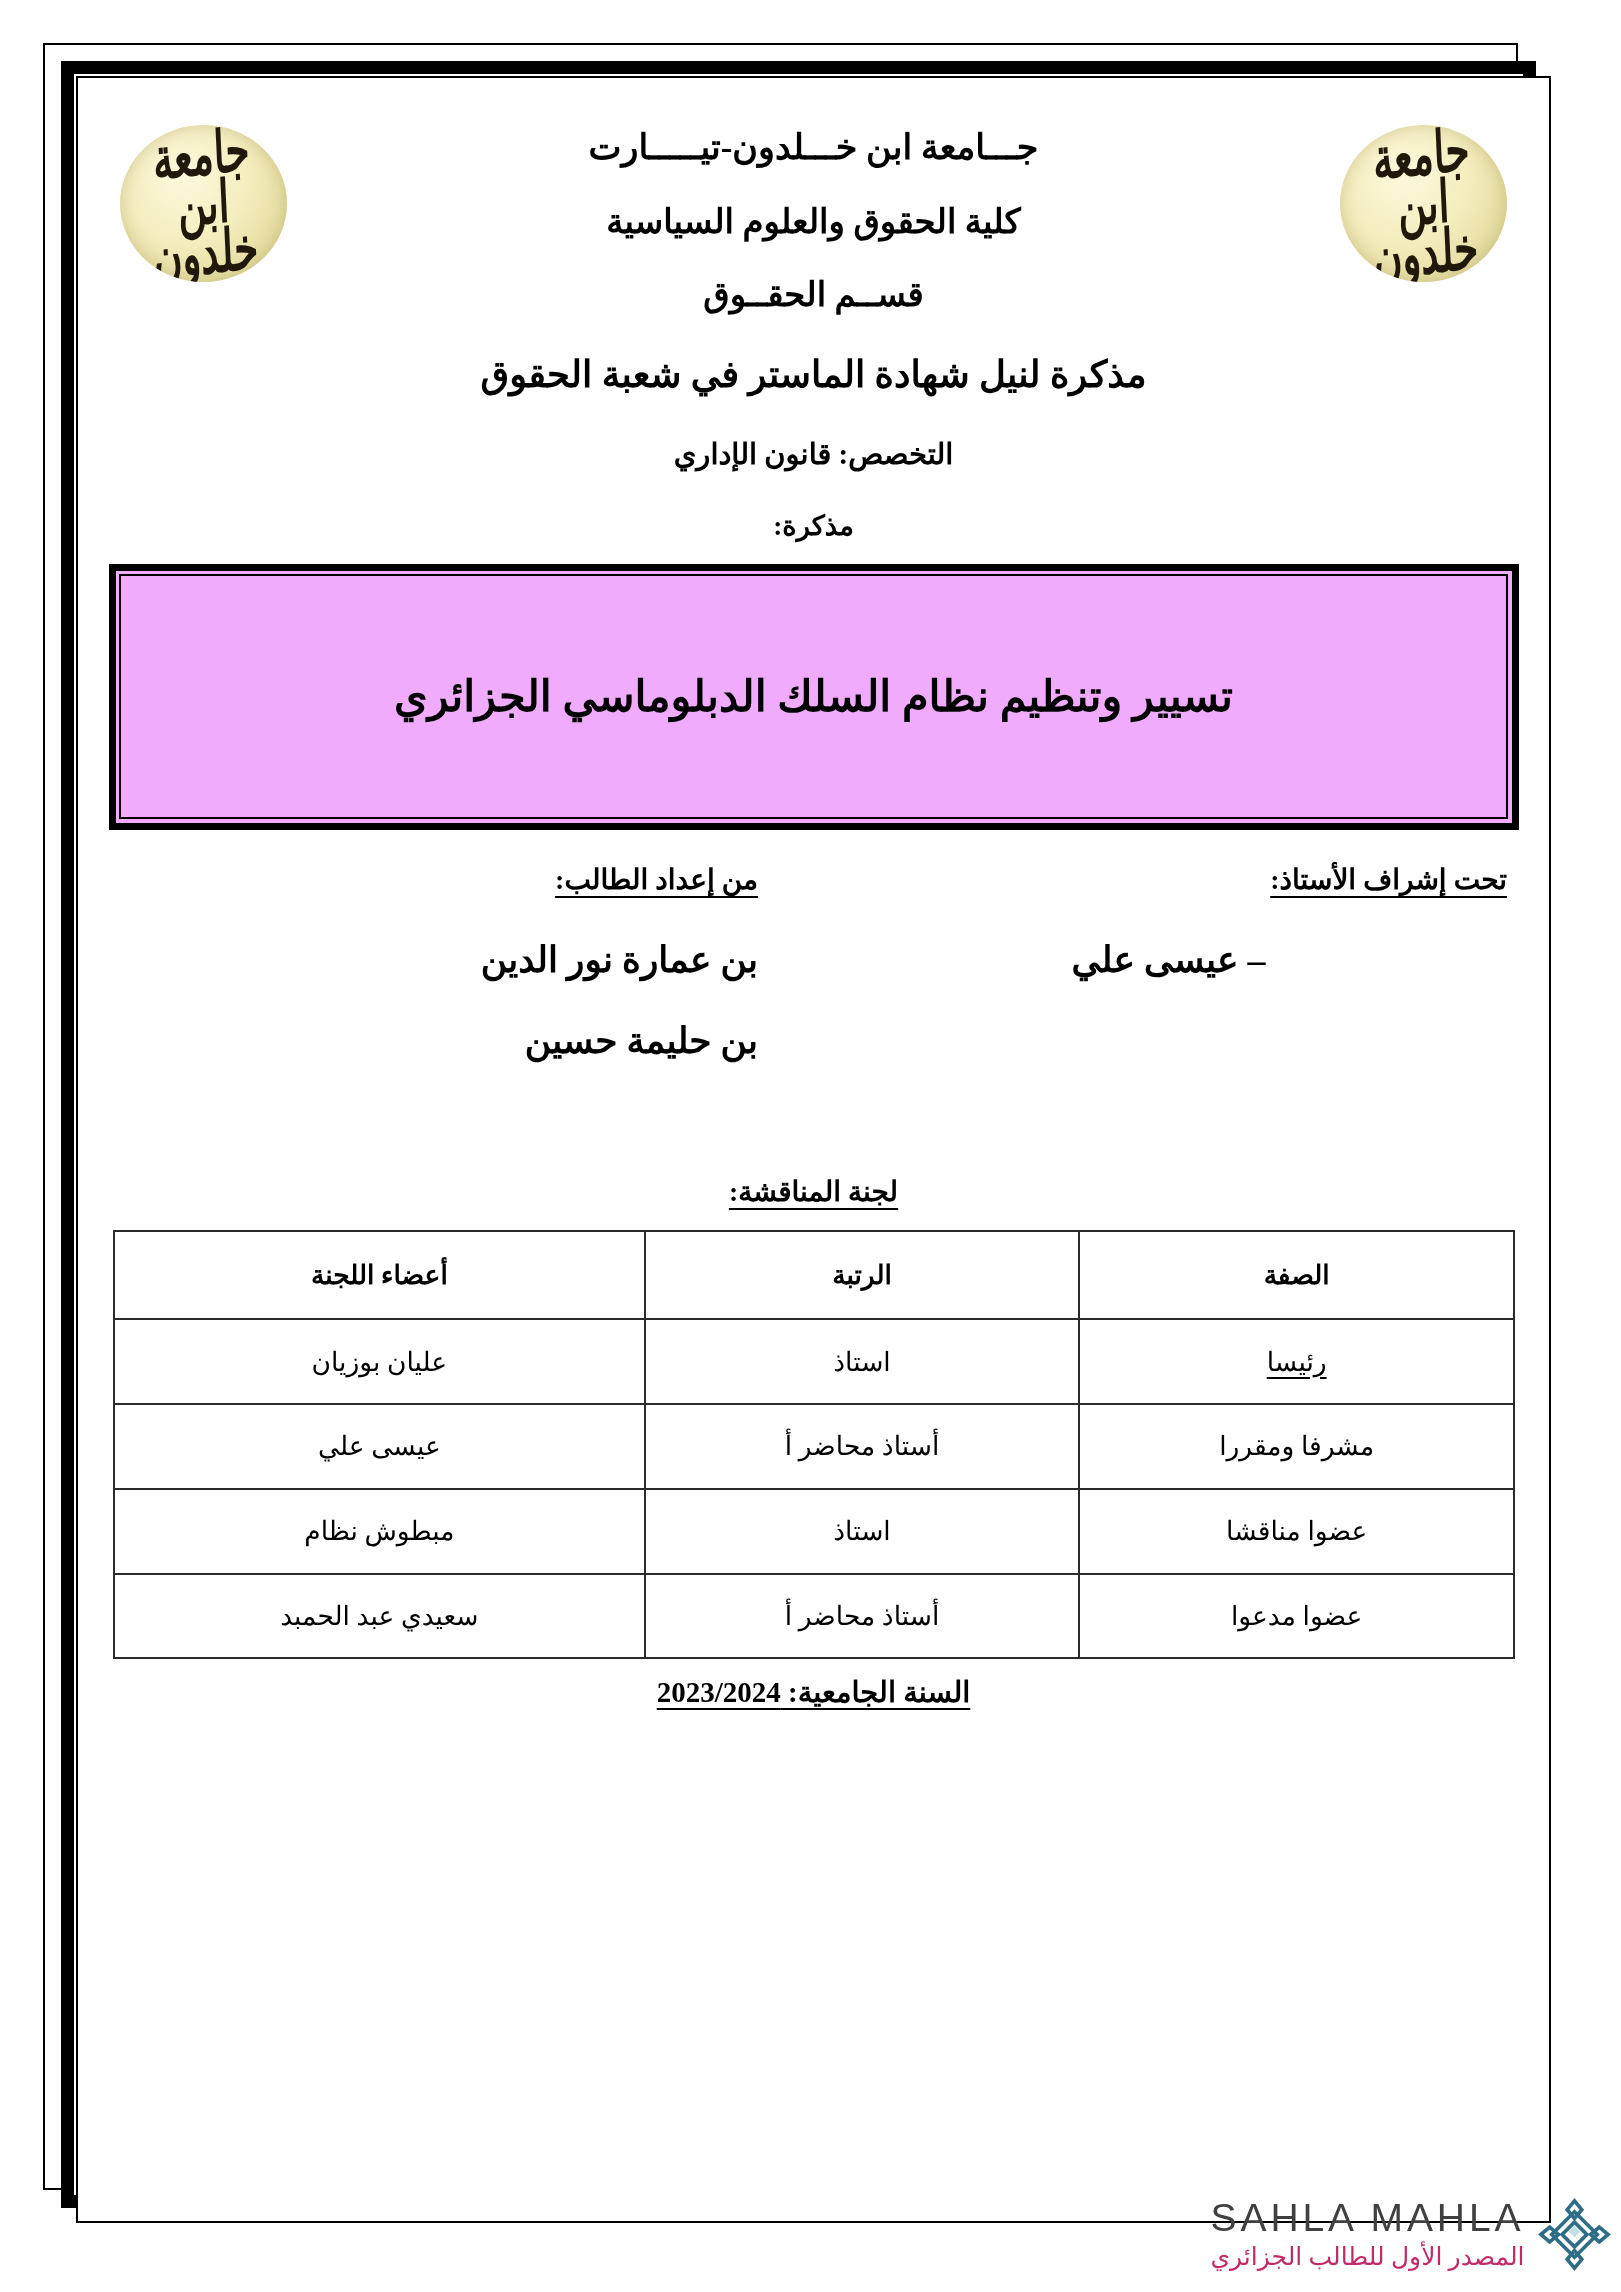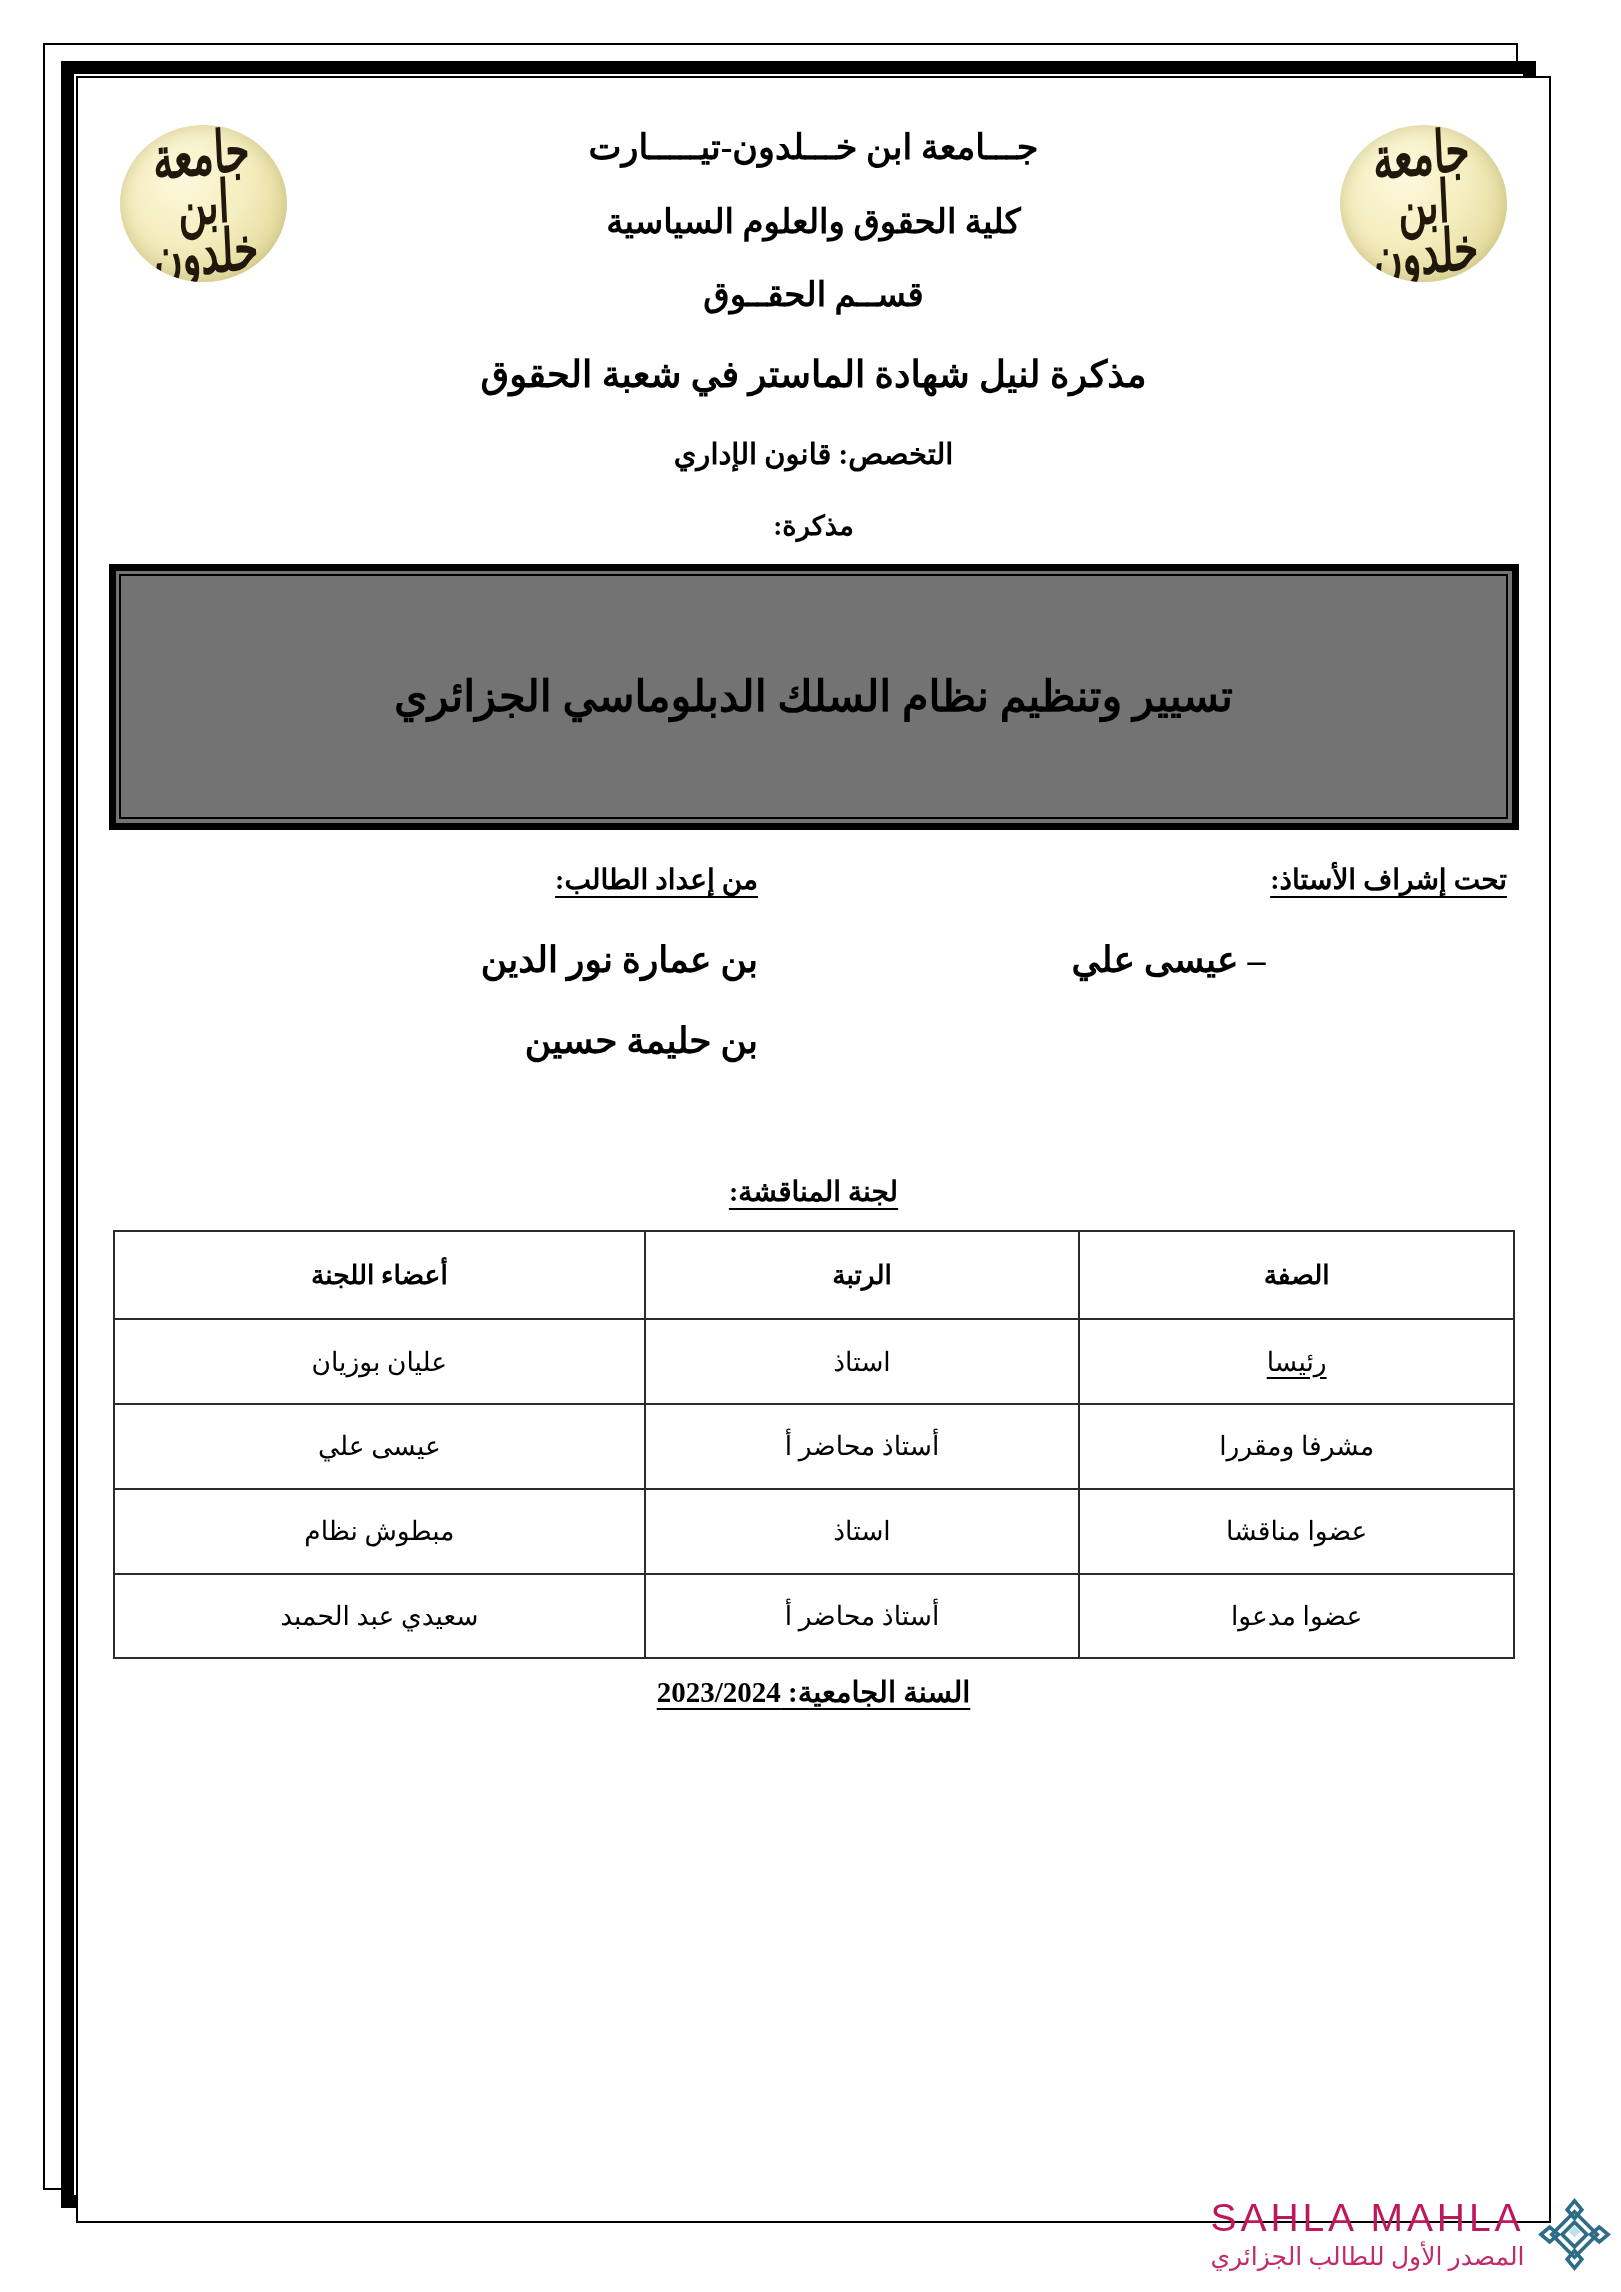--- a/index.html
+++ b/index.html
@@ -107,21 +107,21 @@
   .h-line.l3 { font-size: 34px; margin-bottom: 39px; }
   .h-line.l4 { font-size: 37px; margin-bottom: 41px; }
   .h-line.l5 { font-size: 29px; margin-bottom: 39px; }
   .h-line.l6 { font-size: 27.4px; margin-bottom: 21.6px; }
 
   
   .title-box-outer {
     margin: 0 25.5px;
     border: 7.8px solid #000;
     padding: 3.9px;
-    background: #737373;
+    background: #f0abfc;
   }
   .title-box-inner {
     border: 2.9px solid #000;
     height: 245px;
     display: flex;
     align-items: center;
     justify-content: center;
     padding: 0 29px;
     box-sizing: border-box;
   }
@@ -212,21 +212,21 @@
     align-items: center;
     gap: 13.7px;
     z-index: 40;
     direction: ltr;
   }
   .wm-text { text-align: center; }
   .wm-main {
     font-family: "Liberation Sans", sans-serif;
     font-size: 39px;
     letter-spacing: 3.9px;
-    color: #be185d;
+    color: #404040;
     line-height: 1;
   }
   .wm-sub {
     font-family: "Liberation Serif", serif;
     font-size: 25px;
     color: #be185d;
     margin-top: 5.9px;
     direction: rtl;
     opacity: 0.92;
   }

